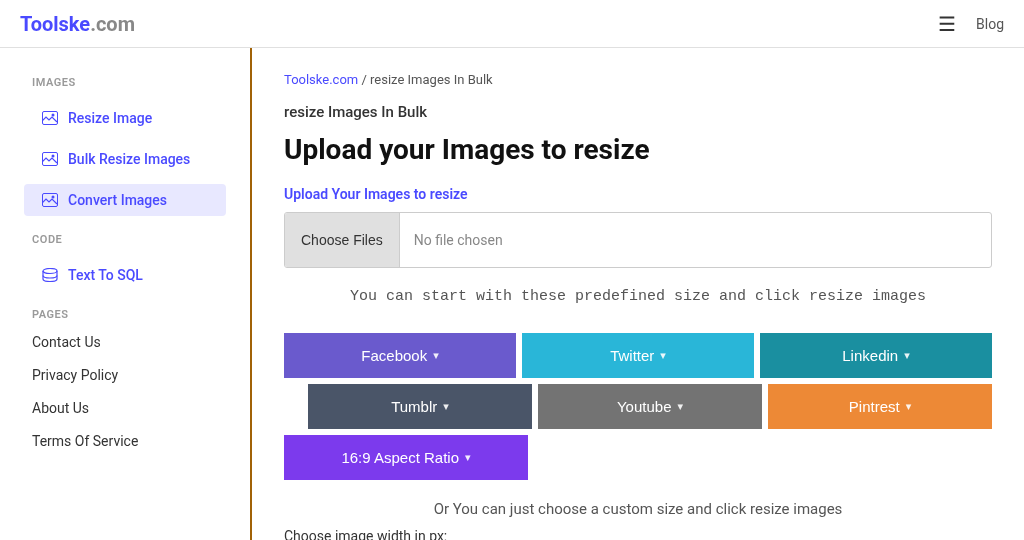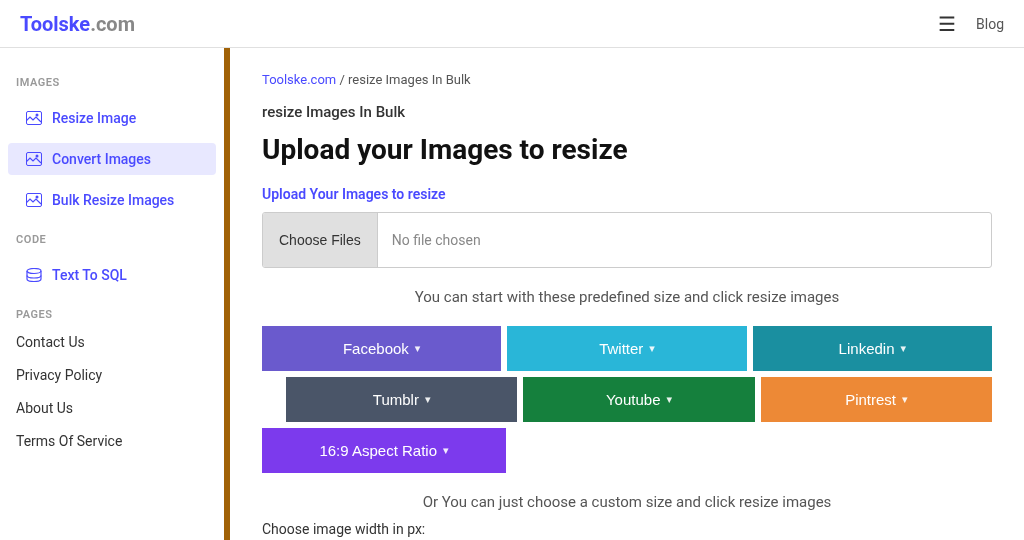--- a/index.html
+++ b/index.html
@@ -40,23 +40,23 @@
 
     
     .layout {
       display: flex;
       margin-top: 48px;
       height: calc(100vh - 48px);
     }
 
     
     .sidebar {
-      width: 230px;
-      border-right: 6px solid #a16207;
-      padding: 20px 0;
+      width: 252px;
+      border-right: 2px solid #a16207;
+      padding: 20px 16px;
       flex-shrink: 0;
       overflow-y: auto;
     }
     .sidebar-section-label {
       font-size: 11px;
       font-weight: 600;
       color: #999;
       letter-spacing: 0.05em;
       padding: 8px 16px 4px;
       text-transform: uppercase;
@@ -145,21 +145,22 @@
       padding: 10px 14px;
       color: #888;
       font-size: 14px;
     }
 
     
     .predefined-text {
       text-align: center;
       color: #555;
       font-size: 15px;
-      margin: 10px 0 20px;
+      margin: 10px 0 28px;
+      font-family: Liberation Mono, monospace;
     }
 
     
     .btn-grid {
       display: grid;
       grid-template-columns: 1fr 1fr 1fr;
       gap: 6px;
       max-width: 740px;
       margin-bottom: 6px;
     }
@@ -181,21 +182,21 @@
       cursor: pointer;
       display: flex;
       align-items: center;
       justify-content: center;
       gap: 6px;
     }
     .btn-facebook { background: #6a5acd; }
     .btn-twitter { background: #29b6d8; }
     .btn-linkedin { background: #1a8fa0; }
     .btn-tumblr { background: #4a5568; }
-    .btn-youtube { background: #15803d; }
+    .btn-youtube { background: #737373; }
     .btn-pinterest { background: #ed8936; }
     .btn-ratio { background: #7c3aed; }
 
     .dropdown-arrow {
       font-size: 11px;
       opacity: 0.9;
     }
 
     
     .custom-text {
@@ -229,39 +230,39 @@
     <div class="sidebar-item">
       <span class="item-icon">
         <svg width="16" height="14" viewBox="0 0 16 14" fill="none">
           <rect x="0.5" y="0.5" width="15" height="13" rx="1.5" stroke="#4a4aff" fill="none"></rect>
           <path d="M0 10l4-4 3 3 3-3 5 5" stroke="#4a4aff" stroke-width="1.2" fill="none"></path>
           <circle cx="11" cy="4" r="1.5" fill="#4a4aff"></circle>
         </svg>
       </span>
       <span>Resize Image</span>
     </div>
+    <div class="sidebar-item">
+      <span class="item-icon">
+        <svg width="16" height="14" viewBox="0 0 16 14" fill="none">
+          <rect x="0.5" y="0.5" width="15" height="13" rx="1.5" stroke="#4a4aff" fill="none"></rect>
+          <path d="M0 10l4-4 3 3 3-3 5 5" stroke="#4a4aff" stroke-width="1.2" fill="none"></path>
+          <circle cx="11" cy="4" r="1.5" fill="#4a4aff"></circle>
+        </svg>
+      </span>
+      <span>Bulk Resize Images</span>
+    </div>
     <div class="sidebar-item active">
       <span class="item-icon">
         <svg width="16" height="14" viewBox="0 0 16 14" fill="none">
           <rect x="0.5" y="0.5" width="15" height="13" rx="1.5" stroke="#4a4aff" fill="none"></rect>
           <path d="M0 10l4-4 3 3 3-3 5 5" stroke="#4a4aff" stroke-width="1.2" fill="none"></path>
           <circle cx="11" cy="4" r="1.5" fill="#4a4aff"></circle>
         </svg>
       </span>
       <span>Convert Images</span>
-    </div>
-    <div class="sidebar-item">
-      <span class="item-icon">
-        <svg width="16" height="14" viewBox="0 0 16 14" fill="none">
-          <rect x="0.5" y="0.5" width="15" height="13" rx="1.5" stroke="#4a4aff" fill="none"></rect>
-          <path d="M0 10l4-4 3 3 3-3 5 5" stroke="#4a4aff" stroke-width="1.2" fill="none"></path>
-          <circle cx="11" cy="4" r="1.5" fill="#4a4aff"></circle>
-        </svg>
-      </span>
-      <span>Bulk Resize Images</span>
     </div>
 
     <div class="sidebar-section-label">CODE</div>
     <div class="sidebar-item">
       <span class="item-icon">
         <svg width="16" height="14" viewBox="0 0 16 14" fill="none">
           <ellipse cx="8" cy="3" rx="7" ry="2.5" stroke="#4a4aff" fill="none" stroke-width="1.2"></ellipse>
           <path d="M1 3v8c0 1.38 3.13 2.5 7 2.5s7-1.12 7-2.5V3" stroke="#4a4aff" stroke-width="1.2" fill="none"></path>
           <path d="M1 7.5c0 1.38 3.13 2.5 7 2.5s7-1.12 7-2.5" stroke="#4a4aff" stroke-width="1.2" fill="none"></path>
         </svg>

